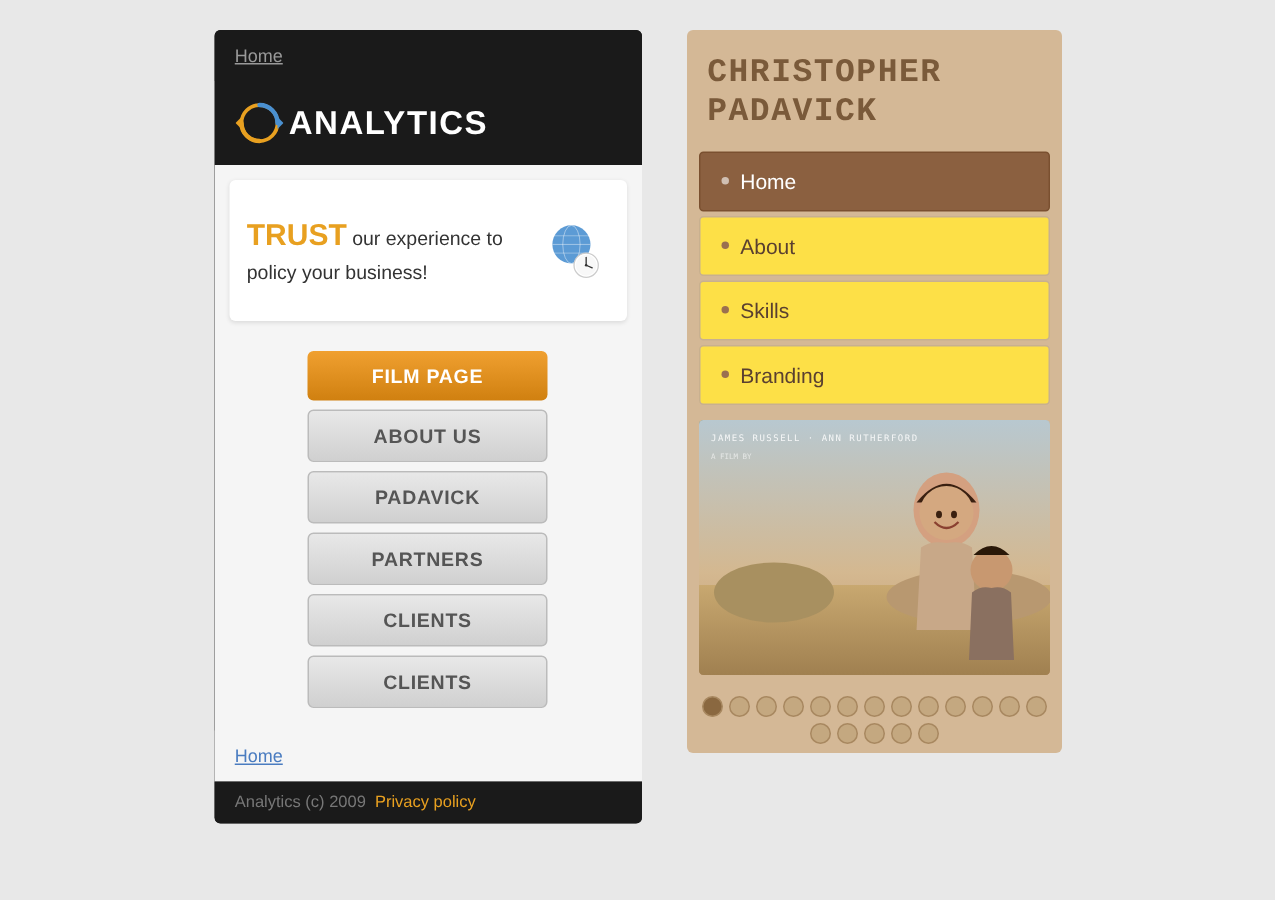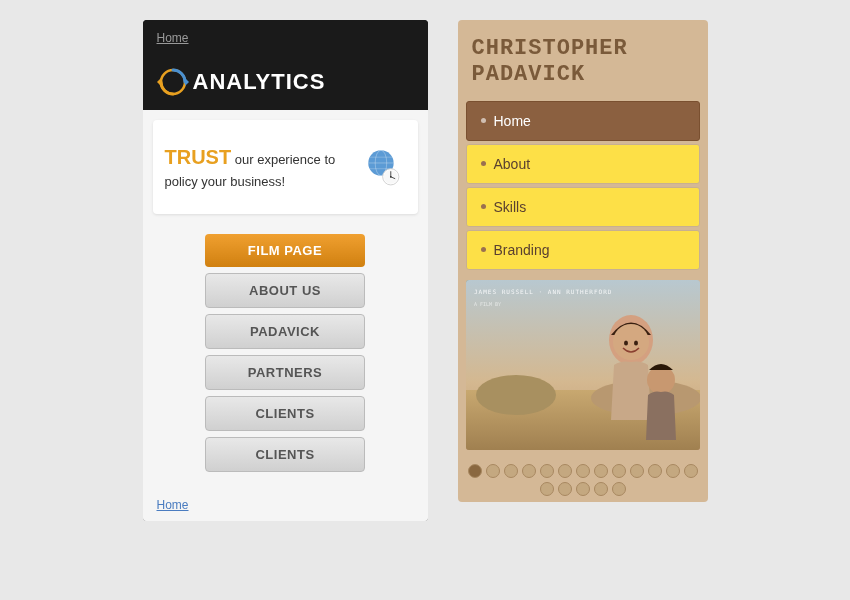--- a/index.html
+++ b/index.html
@@ -246,20 +246,24 @@
       <button class="nav-btn default">PARTNERS</button>
       <button class="nav-btn default">CLIENTS</button>
       <button class="nav-btn default">CLIENTS</button>
     </div>
 
     <div class="left-footer-link">
       <a>Home</a>
     </div>
   </div>
 
+  <div class="left-bottom-bar">
+    <span>Analytics (c) 2009</span>
+    <a>Privacy policy</a>
+  </div>
 </div>
 
 <div class="right-panel">
   <div class="right-title">
     <div>CHRISTOPHER</div>
     <div>PADAVICK</div>
   </div>
 
   <div class="right-nav">
     <div class="right-nav-item active">

